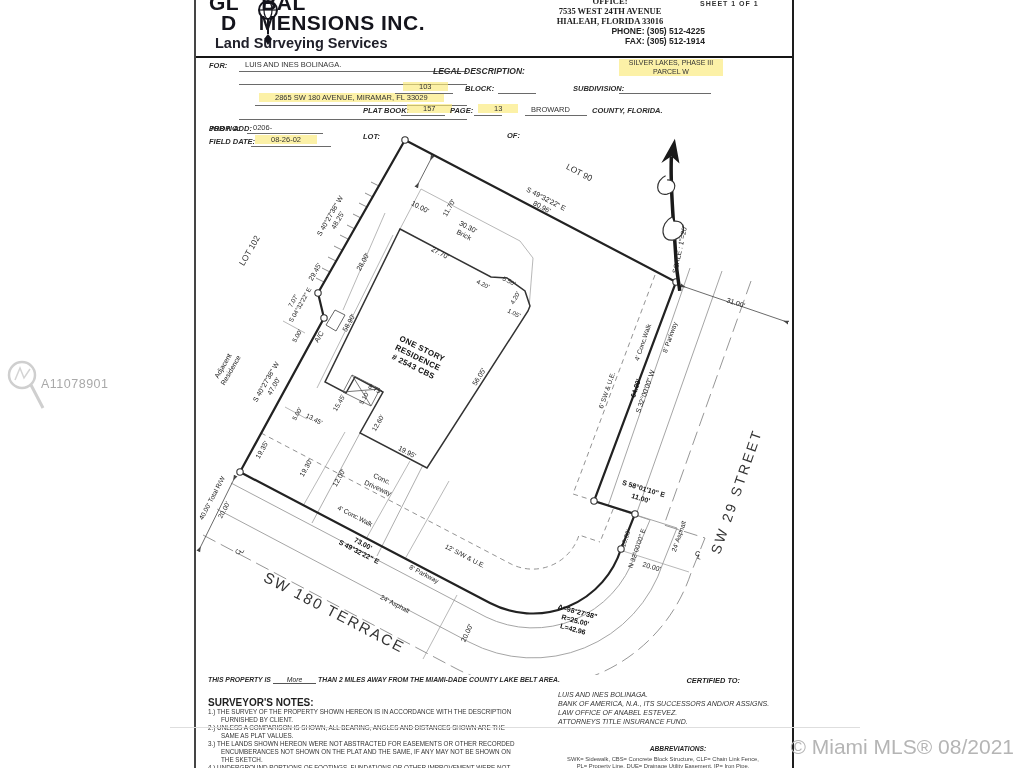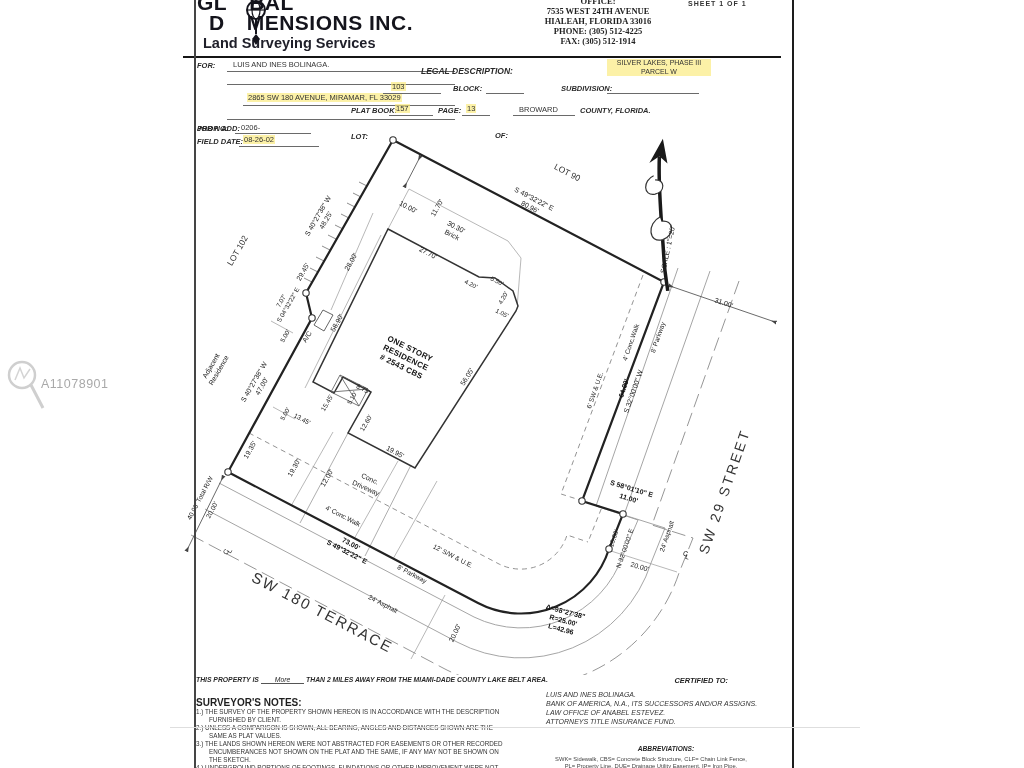--- a/index.html
+++ b/index.html
@@ -1,39 +1,39 @@
 <!DOCTYPE html>
 <html><head>
 <meta charset="utf-8">
 <style>
   html,body{margin:0;padding:0;background:#fff;}
   .stage{position:relative;width:1024px;height:768px;overflow:hidden;background:#fff;
          font-family:"Liberation Sans", sans-serif;color:#1f1f1f;}
-  .sheet{position:absolute;left:183px;top:0;width:598px;height:768px;background:#fff;}
+  .sheet{position:absolute;left:195px;top:0;width:598px;height:768px;background:#fff;}
   .edge{position:absolute;top:0;height:768px;background:#2e2e2e;}
   .edge.l{left:194px;width:2px;background:#454545;}
   .edge.r{left:792px;width:2px;background:#1d1d1d;}
   .hdr-rule{position:absolute;left:0;top:56px;width:598px;height:2px;background:#151515;}
   
   .logo{position:absolute;left:14px;top:-7px;color:#14141c;}
   .logo .l1,.logo .l2{font-weight:bold;font-size:21px;letter-spacing:.5px;line-height:20px;white-space:nowrap;}
   .logo .l1 .gap{display:inline-block;width:22px;}
   .logo .l2{margin-left:12px;}
   .logo .l2 .gap{display:inline-block;width:22px;}
   .logo .l3{font-weight:bold;font-size:14.5px;margin:2px 0 0 6px;color:#20202a;}
   .globe{position:absolute;left:46px;top:7px;}
   .office{position:absolute;left:320px;top:-4px;width:190px;text-align:center;
           font-family:"Liberation Serif", serif;font-weight:bold;font-size:8.5px;line-height:10px;color:#222;}
-  .office .ph{font-family:Liberation Serif, serif;}
+  .office .ph{font-family:Liberation Sans, sans-serif;text-align:right;}
   .sheetof{position:absolute;left:505px;top:0px;font-size:7px;font-weight:bold;color:#333;letter-spacing:1px;}
   
   .lbl{position:absolute;font-size:7.5px;font-weight:bold;font-style:italic;color:#2a2a2a;white-space:nowrap;}
   .val{position:absolute;font-size:7.5px;color:#333;white-space:nowrap;}
   .rule{position:absolute;height:1px;background:#6a6a6a;}
-  .hl{background:rgba(250,233,120,.65);padding:0 1px;}
+  .hl{background:rgba(250,233,120,.65);padding:0 16px;}
   .subdiv{position:absolute;left:424px;top:59px;width:104px;text-align:center;font-size:7px;line-height:8.5px;color:#333;
           background:rgba(250,233,120,.65);}
   
   .prop-line{position:absolute;left:13px;top:676px;width:330px;font-size:6.8px;font-style:italic;font-weight:bold;color:#2a2a2a;white-space:nowrap;}
   .prop-line .more{font-weight:normal;border-bottom:1px solid #555;padding:0 14px;}
   .sn-title{position:absolute;left:13px;top:697px;font-size:10px;font-weight:bold;}
   .sn{position:absolute;left:13px;top:708px;width:312px;font-size:6.3px;line-height:7.6px;color:#333;}
   .sn div{padding-left:13px;text-indent:-13px;margin-bottom:1px;}
   .cert-title{position:absolute;left:395px;top:676px;width:150px;text-align:right;font-size:7.4px;font-weight:bold;font-style:italic;}
   .cert{position:absolute;left:363px;top:690px;width:230px;font-size:7px;font-style:italic;line-height:9px;color:#333;}
@@ -345,14 +345,15 @@
   <div class="edge l"></div>
   <div class="edge r"></div>
   <div class="scanline"></div>
 
   <svg class="wm-logo" width="46" height="54" viewBox="0 0 46 54">
     <circle cx="17" cy="17" r="13" fill="none" stroke="#cfcfcf" stroke-width="2.5"></circle>
     <path d="M 10,22 L 15,10 L 19,20 L 25,11" fill="none" stroke="#d4d4d4" stroke-width="1.5"></path>
     <line x1="26" y1="27" x2="38" y2="50" stroke="#cfcfcf" stroke-width="3"></line>
   </svg>
   <div class="wm-id">A11078901</div>
+  <div class="wm-mls">© Miami MLS® 08/2021</div>
 
 </div>
 
 </body></html>

